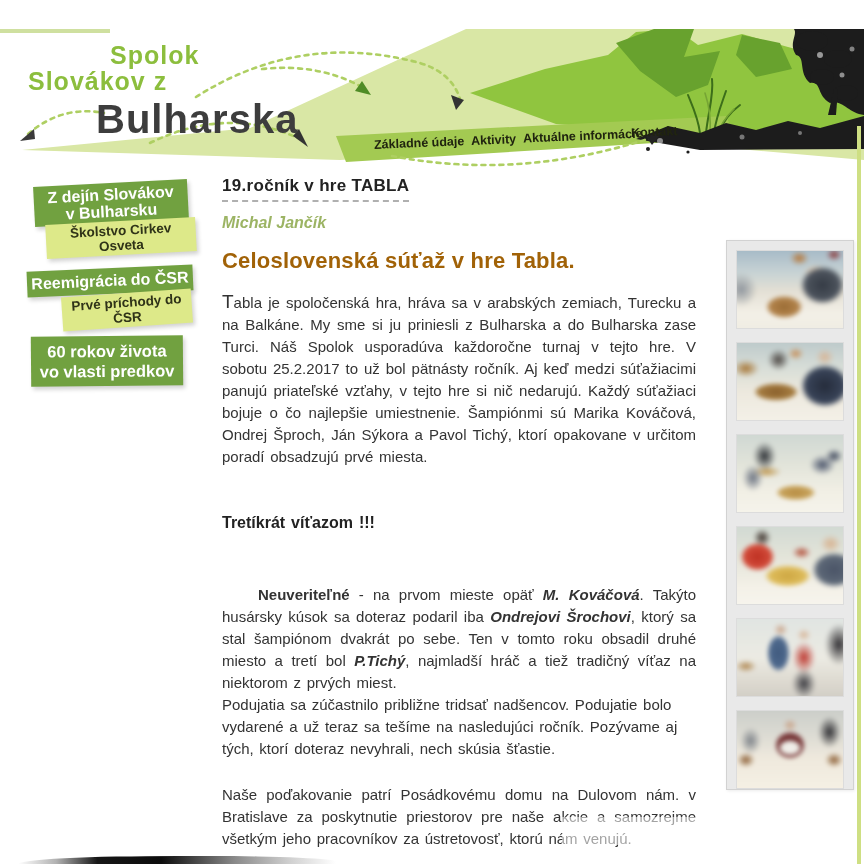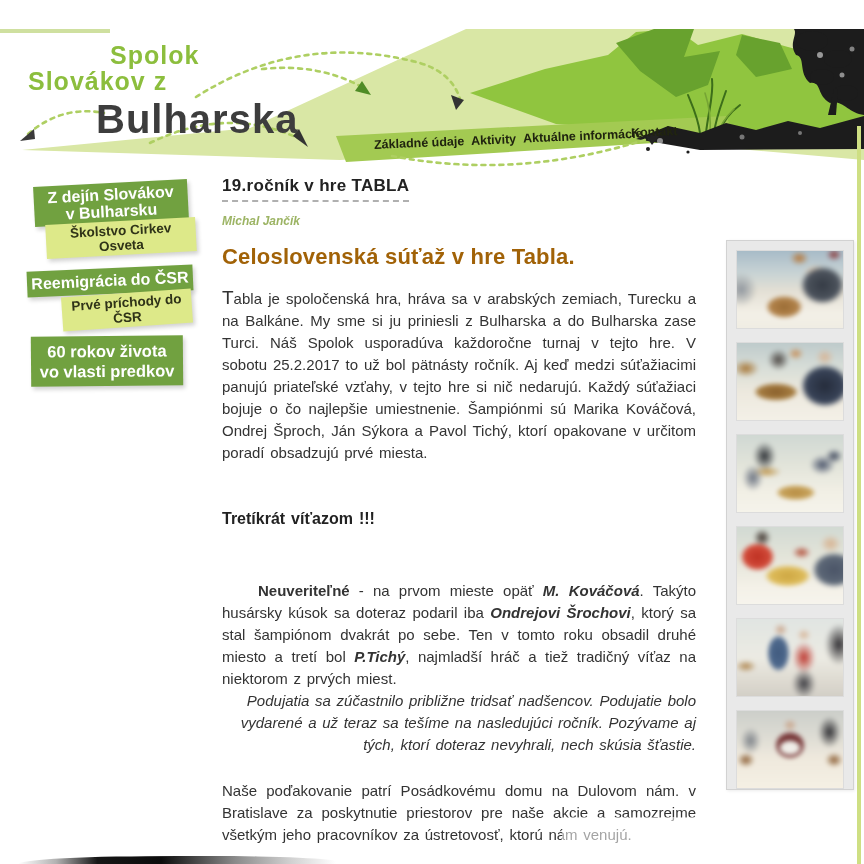--- a/index.html
+++ b/index.html
@@ -31,32 +31,32 @@
   .sb .ln{display:block;}
   .sb1{left:34px;top:183px;width:142px;padding:3px 6px;font-size:16px;line-height:17px;transform:rotate(-3deg);}
   .sb2{left:46px;top:221px;width:142px;padding:2px 4px;font-size:13.5px;transform:rotate(-3deg);}
   .sb3{left:27px;top:268px;width:166px;padding:4px 0;font-size:16px;transform:rotate(-2.5deg);}
   .sb4{left:62px;top:293px;width:126px;padding:2px 2px;font-size:13.5px;transform:rotate(-4deg);}
   .sb5{left:31px;top:336px;width:152px;padding:5px 0;font-size:16.5px;line-height:20px;transform:rotate(-0.5deg);}
   
   .article{position:absolute;left:222px;top:176px;width:474px;color:#333;}
   .article-title{display:inline-block;margin:0;font-size:17px;line-height:20px;font-weight:bold;color:#222;
       border-bottom:2px dashed #b0b0b0;padding-bottom:4px;letter-spacing:0.3px;}
-  .author{margin:12px 0 0;font-size:12px;font-weight:bold;font-style:italic;color:#9cb464;}
+  .author{margin:12px 0 0;font-size:16px;font-weight:bold;font-style:italic;color:#9cb464;}
   .article h2{margin:16px 0 3px;font-size:22px;line-height:26px;color:#a16207;letter-spacing:0.2px;}
   .article p{margin:0;font-size:15px;line-height:22px;word-spacing:1.5px;}
   .p1{margin-top:17px !important;text-align:justify;}
   .p1 .initial{font-size:19px;}
   .subhead{margin-top:44px !important;font-size:16px !important;font-weight:bold;color:#222;}
   .p2{margin-top:50px !important;text-align:justify;}
   .p2 .b{font-weight:bold;margin-left:36px;}
   .p2 .bi{font-weight:bold;font-style:italic;}
   .center-head{margin-top:6px !important;text-align:center;font-size:15.5px !important;}
   .center-head .b{font-weight:bold;}
-  .p3{text-align:right;font-style:italic;}
+  .p3{text-align:left;}
   .p4{margin-top:24px !important;text-align:justify;}
   
   .text-fade{position:absolute;left:562px;top:817px;width:138px;height:28px;
       background:rgba(255,255,255,0.55);}
   
   .photo-panel{position:absolute;left:726px;top:240px;width:128px;height:550px;
       background:#e9e9e9;border:1px solid #d2d2d2;box-shadow:1px 1px 3px rgba(0,0,0,0.08);
       padding-top:9px;box-sizing:border-box;}
   .photo{width:108px;height:79px;margin:0 auto 13px;position:relative;overflow:hidden;
       border:1px solid #dcdcdc;box-sizing:border-box;cursor:pointer;}

